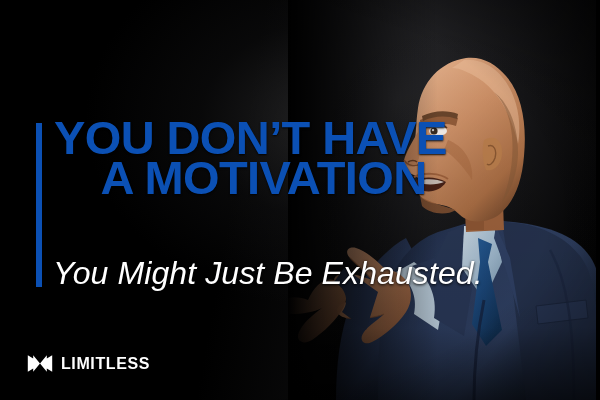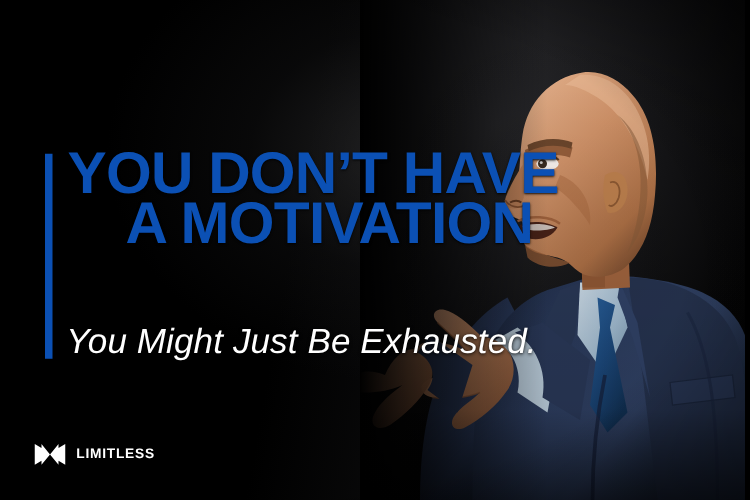--- a/index.html
+++ b/index.html
@@ -83,42 +83,42 @@
 
   
   .subtitle {
     position: absolute;
     left: 53px;
     top: 259px;
     color: #ffffff;
     font-family: "Liberation Sans", sans-serif;
     font-style: italic;
     font-weight: normal;
-    font-size: 28px;
+    font-size: 32px;
     line-height: 28px;
     letter-spacing: 0.1px;
     white-space: nowrap;
     text-shadow: 0 1px 3px rgba(0,0,0,0.95);
   }
 
   
   .logo {
     position: absolute;
     left: 27px;
     top: 354px;
     display: flex;
     align-items: center;
     gap: 8px;
   }
   .logo-mark { width: 26px; height: 19px; display:block; }
   .logo-text {
     color: #ffffff;
     font-family: "Liberation Sans", sans-serif;
     font-weight: bold;
-    font-size: 11px;
+    font-size: 16px;
     letter-spacing: 0.6px;
     line-height: 19px;
     white-space: nowrap;
   }
 </style>
 </head>
 <body>
 
 <div id="banner">
 

